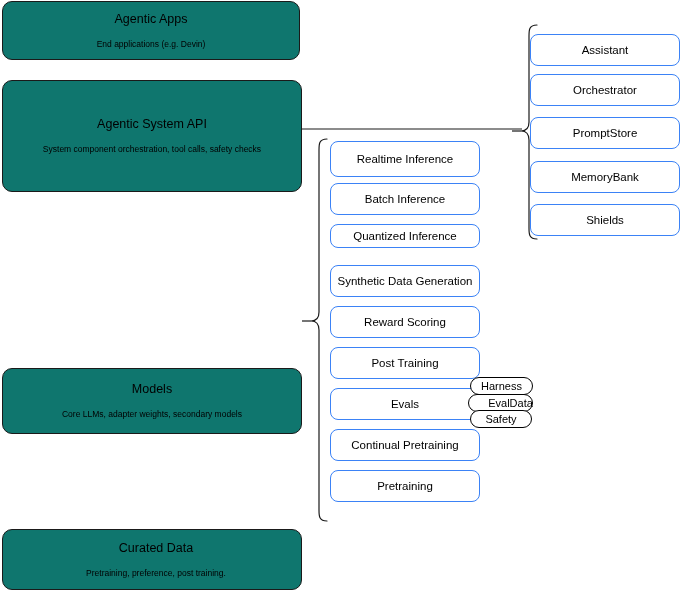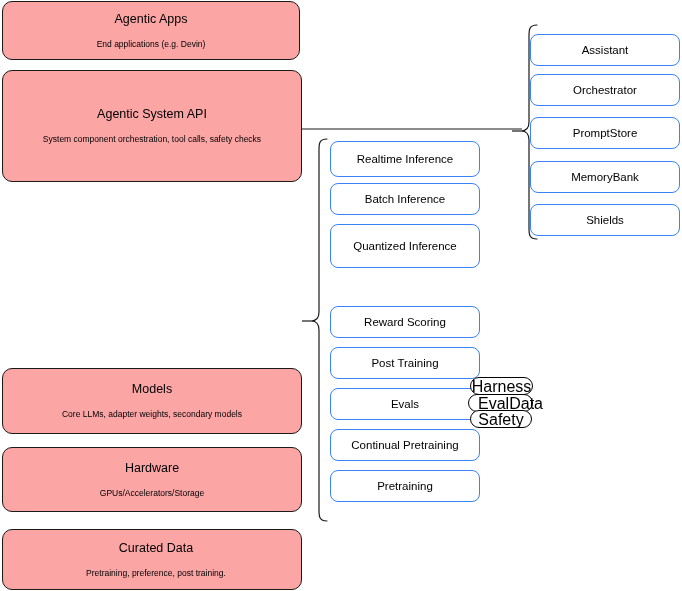--- a/index.html
+++ b/index.html
@@ -19,21 +19,21 @@
     position: absolute;
     left: 0; top: 0;
     width: 682px;
     height: 591px;
   }
   .box {
     position: absolute;
     box-sizing: border-box;
     border: 1px solid #1a1a1a;
     border-radius: 10px;
-    background: #fca5a5;
+    background: #0f766e;
     display: flex;
     flex-direction: column;
     align-items: center;
     justify-content: center;
     text-align: center;
   }
   .layer-title {
     font-size: 12.5px;
     line-height: 16px;
     color: #000;
@@ -66,21 +66,21 @@
     position: absolute;
     box-sizing: border-box;
     border: 1px solid #000000;
     border-radius: 999px;
     background: #ffffff;
     display: flex;
     align-items: center;
     justify-content: center;
   }
   .oval-label {
-    font-size: 16px;
+    font-size: 11px;
     line-height: 13px;
     color: #000;
     white-space: nowrap;
   }
   .brace {
     position: absolute;
   }
   .connector {
     position: absolute;
   }
@@ -89,35 +89,31 @@
 </head>
 <body>
 
 <div id="canvas">
 
   <div class="box" style="left:2px; top:1px; width:298px; height:59px;">
     <div class="layer-title">Agentic Apps</div>
     <div class="layer-sub">End applications (e.g. Devin)</div>
   </div>
 
-  <div class="box" style="left:2px; top:70px; width:300px; height:112px;">
+  <div class="box" style="left:2px; top:80px; width:300px; height:112px;">
     <div class="layer-title">Agentic System API</div>
     <div class="layer-sub">System component orchestration, tool calls, safety checks</div>
   </div>
 
 
   <div class="box" style="left:2px; top:368px; width:300px; height:66px;">
     <div class="layer-title">Models</div>
     <div class="layer-sub">Core LLMs, adapter weights, secondary models</div>
   </div>
 
-  <div class="box" style="left:2px; top:447px; width:300px; height:65px;">
-    <div class="layer-title">Hardware</div>
-    <div class="layer-sub">GPUs/Accelerators/Storage</div>
-  </div>
 
   <div class="box" style="left:2px; top:529px; width:300px; height:61px;padding-left:8px;">
     <div class="layer-title">Curated Data</div>
     <div class="layer-sub">Pretraining, preference, post training.</div>
   </div>
 
   <div class="connector" style="left:300px; top:120px; width:226px; height:20px;">
     <svg width="226" height="20" viewBox="0 0 226 20">
       <path d="M 2 9 L 222 9" fill="none" stroke="#1a1a1a" stroke-width="1.2"></path>
     </svg>
@@ -148,22 +144,25 @@
       <path d="M 9 109 L 0 109" fill="none" stroke="#1a1a1a" stroke-width="1.2"></path>
     </svg>
   </div>
 
   <div class="pill-box" style="left:330px; top:141px; width:150px; height:36px;">
     <span class="pill-label">Realtime Inference</span>
   </div>
   <div class="pill-box" style="left:330px; top:183px; width:150px; height:32px;">
     <span class="pill-label">Batch Inference</span>
   </div>
-  <div class="pill-box" style="left:330px; top:224px; width:150px; height:44px;">
+  <div class="pill-box" style="left:330px; top:224px; width:150px; height:24px;">
     <span class="pill-label">Quantized Inference</span>
+  </div>
+  <div class="pill-box" style="left:330px; top:265px; width:150px; height:32px;">
+    <span class="pill-label">Synthetic Data Generation</span>
   </div>
   <div class="pill-box" style="left:330px; top:306px; width:150px; height:32px;">
     <span class="pill-label">Reward Scoring</span>
   </div>
   <div class="pill-box" style="left:330px; top:347px; width:150px; height:32px;justify-content:center;">
     <span class="pill-label">Post Training</span>
   </div>
   <div class="pill-box" style="left:330px; top:388px; width:150px; height:32px;">
     <span class="pill-label">Evals</span>
   </div>

